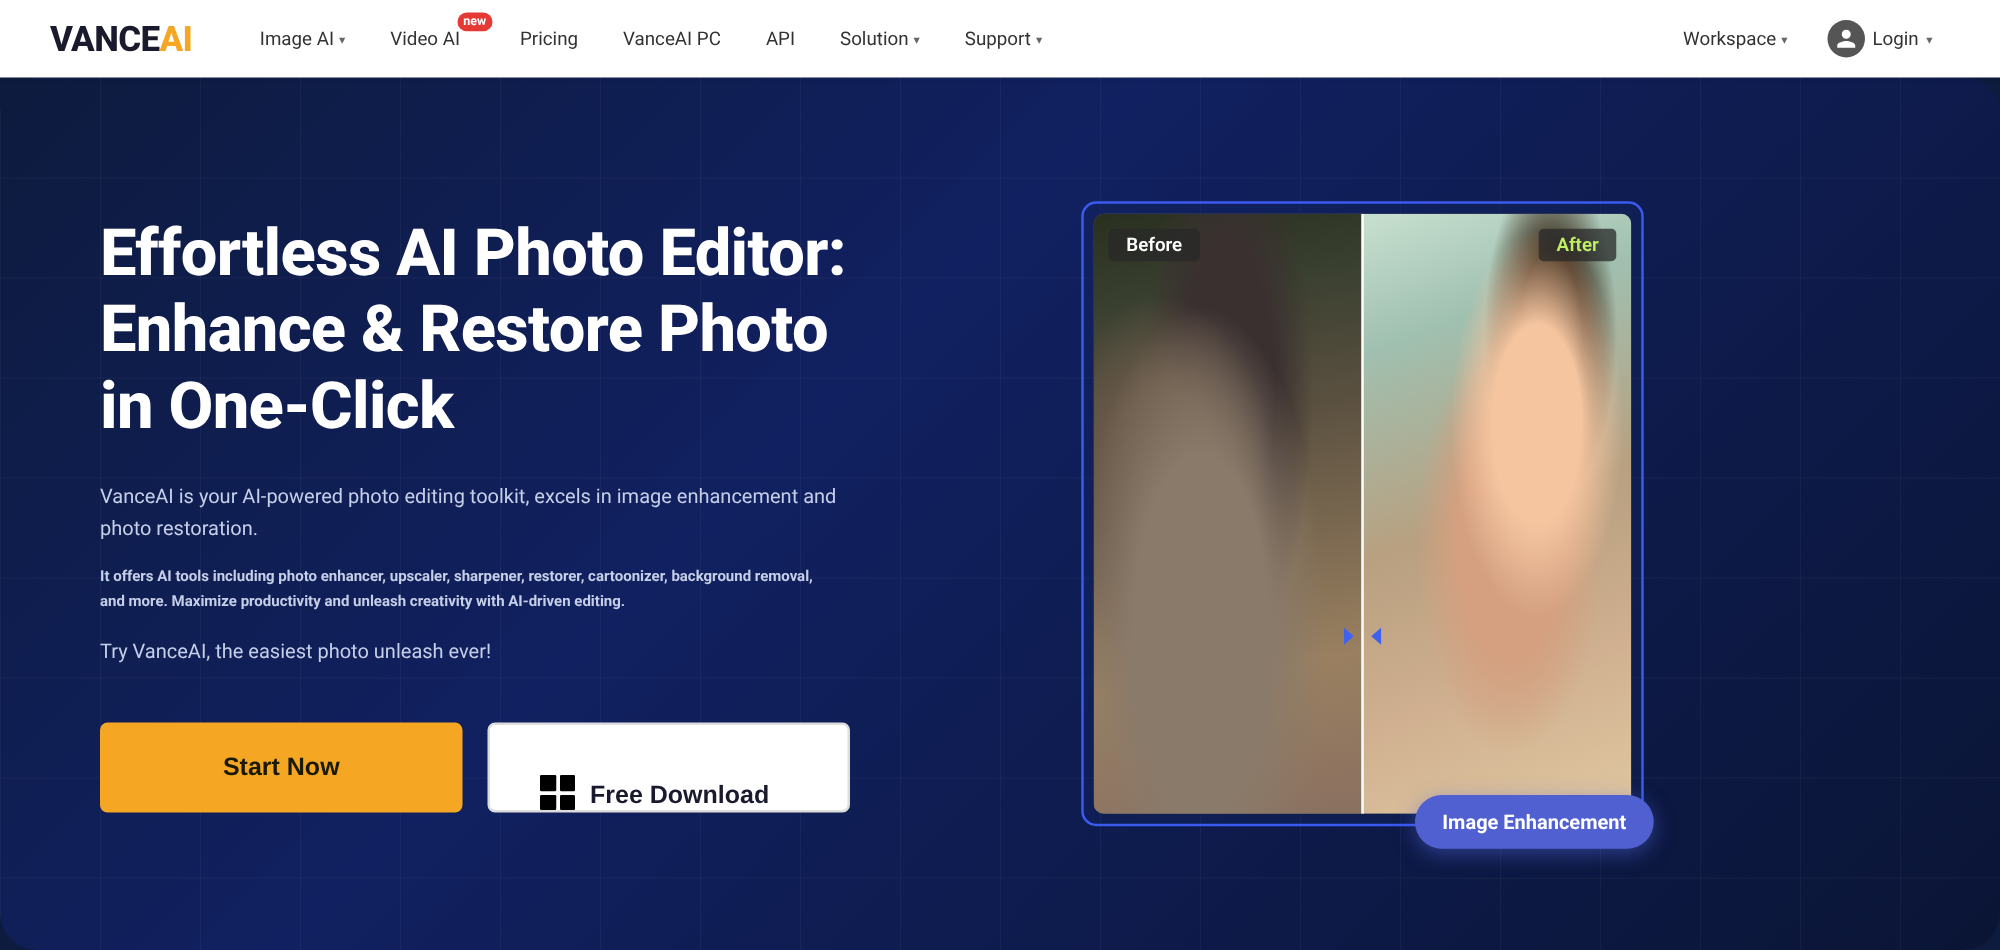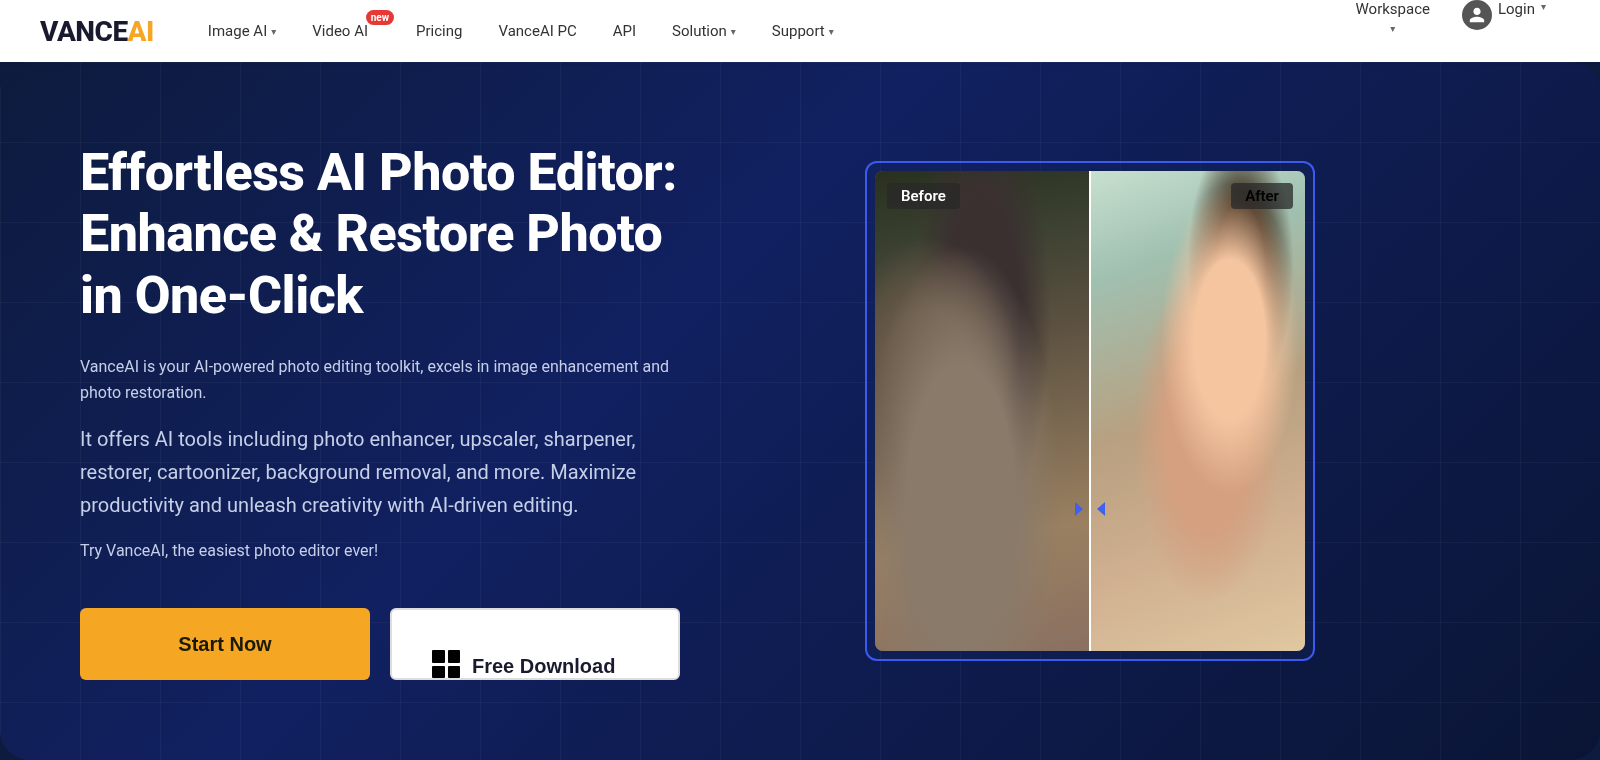--- a/index.html
+++ b/index.html
@@ -78,25 +78,24 @@
     }
     .workspace-btn {
       display: flex;
       align-items: center;
       gap: 4px;
       padding: 0 14px;
       height: 62px;
       font-size: 15px;
       color: #333;
       cursor: pointer;
-      flex-direction: column;
     }
     .login-btn {
       display: flex;
-      align-items: flex-start;
+      align-items: center;
       gap: 6px;
       padding: 0 14px;
       height: 62px;
       font-size: 15px;
       color: #333;
       cursor: pointer;
     }
     .avatar-icon {
       width: 30px;
       height: 30px;
@@ -146,25 +145,26 @@
       letter-spacing: -0.5px;
     }
     .hero-desc {
       font-size: 16px;
       color: #c5cfe8;
       line-height: 1.65;
       margin-bottom: 16px;
       max-width: 590px;
     }
     .hero-desc2 {
-      font-size: 20px;
+      font-size: 12px;
       color: #c5cfe8;
       line-height: 1.65;
       margin-bottom: 16px;
       max-width: 590px;
+      font-weight: bold;
     }
     .hero-desc3 {
       font-size: 16px;
       color: #c5cfe8;
       line-height: 1.65;
       margin-bottom: 44px;
       max-width: 590px;
     }
     .hero-buttons {
       display: flex;
@@ -278,21 +278,21 @@
       font-weight: 600;
       padding: 4px 14px;
       border-radius: 4px;
       z-index: 5;
     }
     .label-after {
       position: absolute;
       top: 12px;
       right: 12px;
       background: rgba(40,40,40,0.75);
-      color: #000000;
+      color: #bef264;
       font-size: 15px;
       font-weight: 600;
       padding: 4px 14px;
       border-radius: 4px;
       z-index: 5;
     }
     
     .divider-line {
       position: absolute;
       left: 50%;
@@ -392,21 +392,21 @@
   </div>
 </nav>
 
 <section class="hero">
   <div class="hero-left">
     <h1 class="hero-title">
       Effortless AI Photo Editor:<br>Enhance &amp; Restore Photo<br>in One-Click
     </h1>
     <p class="hero-desc">VanceAI is your AI-powered photo editing toolkit, excels in image enhancement and photo restoration.</p>
     <p class="hero-desc2">It offers AI tools including photo enhancer, upscaler, sharpener, restorer, cartoonizer, background removal, and more. Maximize productivity and unleash creativity with AI-driven editing.</p>
-    <p class="hero-desc3">Try VanceAI, the easiest photo editor ever!</p>
+    <p class="hero-desc3">Try VanceAI, the easiest photo unleash ever!</p>
     <div class="hero-buttons">
       <button class="btn-start">Start Now</button>
       <button class="btn-download">
         <div class="windows-icon">
           <span></span>
             <span></span>
             <span></span>
             <span></span>
         </div>
         <span>Free Download</span>
@@ -431,15 +431,16 @@
           <svg width="30" height="30" viewBox="0 0 30 30" fill="none">
             <polygon points="8,15 0,8 0,22" fill="#4060f0"></polygon>
             <polygon points="22,15 30,8 30,22" fill="#4060f0"></polygon>
           </svg>
         </div>
 
         <div class="label-before">Before</div>
         <div class="label-after">After</div>
       </div>
 
+      <div class="enhancement-badge">Image Enhancement</div>
     </div>
   </div>
 </section>
 
 </body></html>

